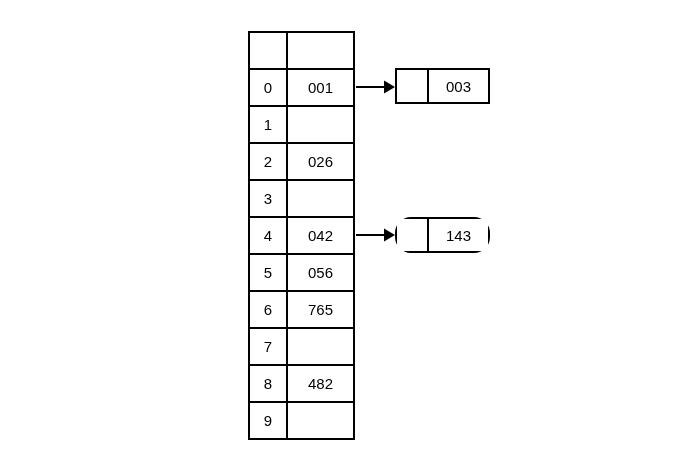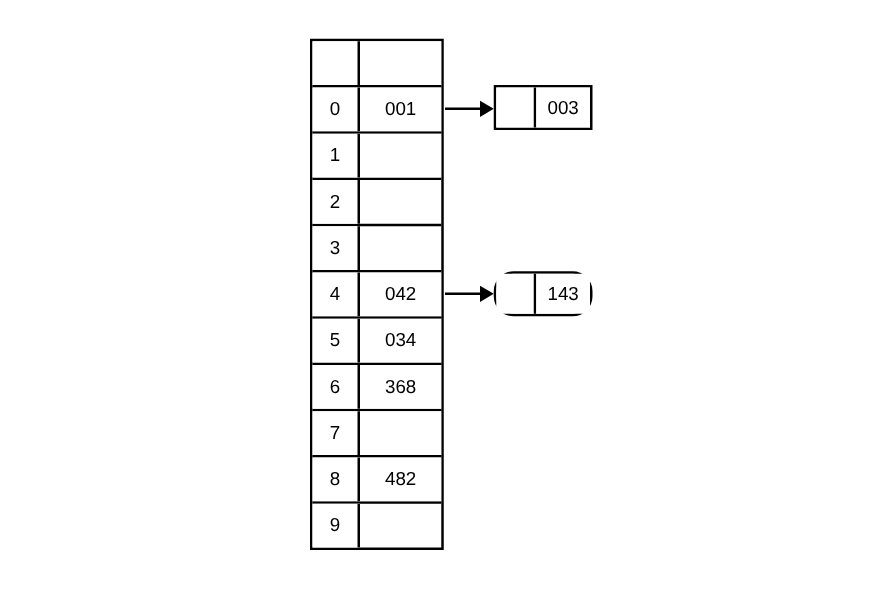--- a/index.html
+++ b/index.html
@@ -40,21 +40,21 @@
   .node {
     position: absolute;
     left: 395px;
     display: flex;
     border: 2px solid #000000;
     background: #ffffff;
   }
   .node-1 { top: 68px; }
   .node-2 { top: 217px; border-radius: 16px; }
   .nptr { width: 32px; height: 32px; border-right: 2px solid #000000; }
-  .nval { width: 43px; height: 32px; }
+  .nval { width: 59px; height: 32px; }
   
   .arrow { position: absolute; }
   .arrow-1 { left: 356px; top: 77px; }
   .arrow-2 { left: 356px; top: 225px; }
 </style>
 </head>
 <body>
 
 <div class="canvas">
 
@@ -66,35 +66,36 @@
     <div class="trow">
       <div class="cell idx">0</div>
       <div class="cell val">001</div>
     </div>
     <div class="trow">
       <div class="cell idx">1</div>
       <div class="cell val"></div>
     </div>
     <div class="trow">
       <div class="cell idx">2</div>
+      <div class="cell val">026</div>
     </div>
     <div class="trow">
       <div class="cell idx">3</div>
     </div>
     <div class="trow">
       <div class="cell idx">4</div>
       <div class="cell val">042</div>
     </div>
     <div class="trow">
       <div class="cell idx">5</div>
-      <div class="cell val">034</div>
+      <div class="cell val">056</div>
     </div>
     <div class="trow">
       <div class="cell idx">6</div>
-      <div class="cell val">368</div>
+      <div class="cell val">765</div>
     </div>
     <div class="trow">
       <div class="cell idx">7</div>
       <div class="cell val"></div>
     </div>
     <div class="trow">
       <div class="cell idx">8</div>
       <div class="cell val">482</div>
     </div>
     <div class="trow">

